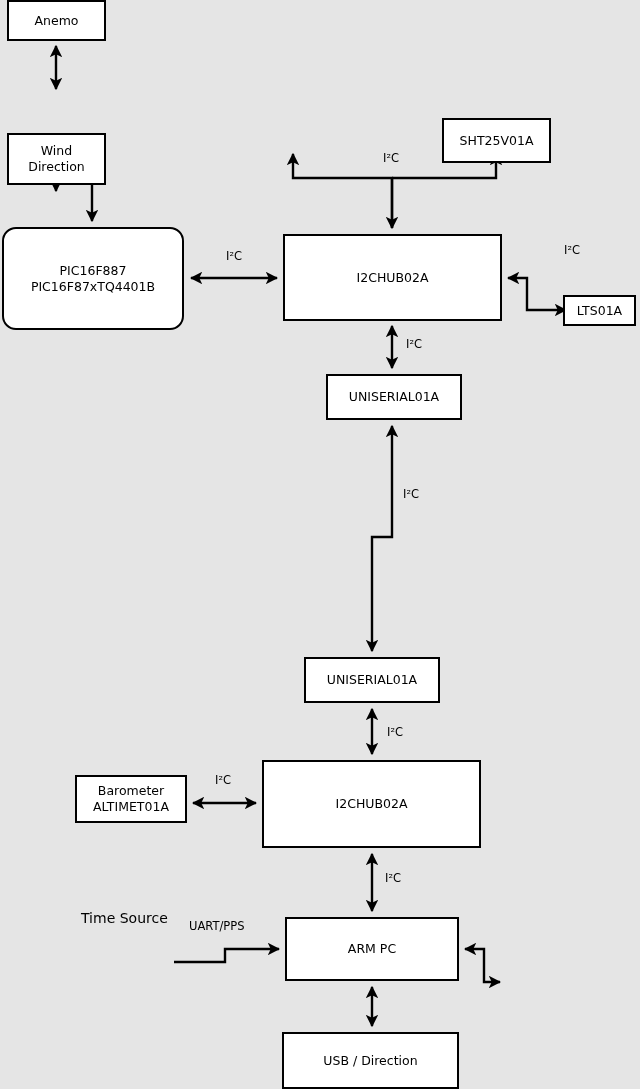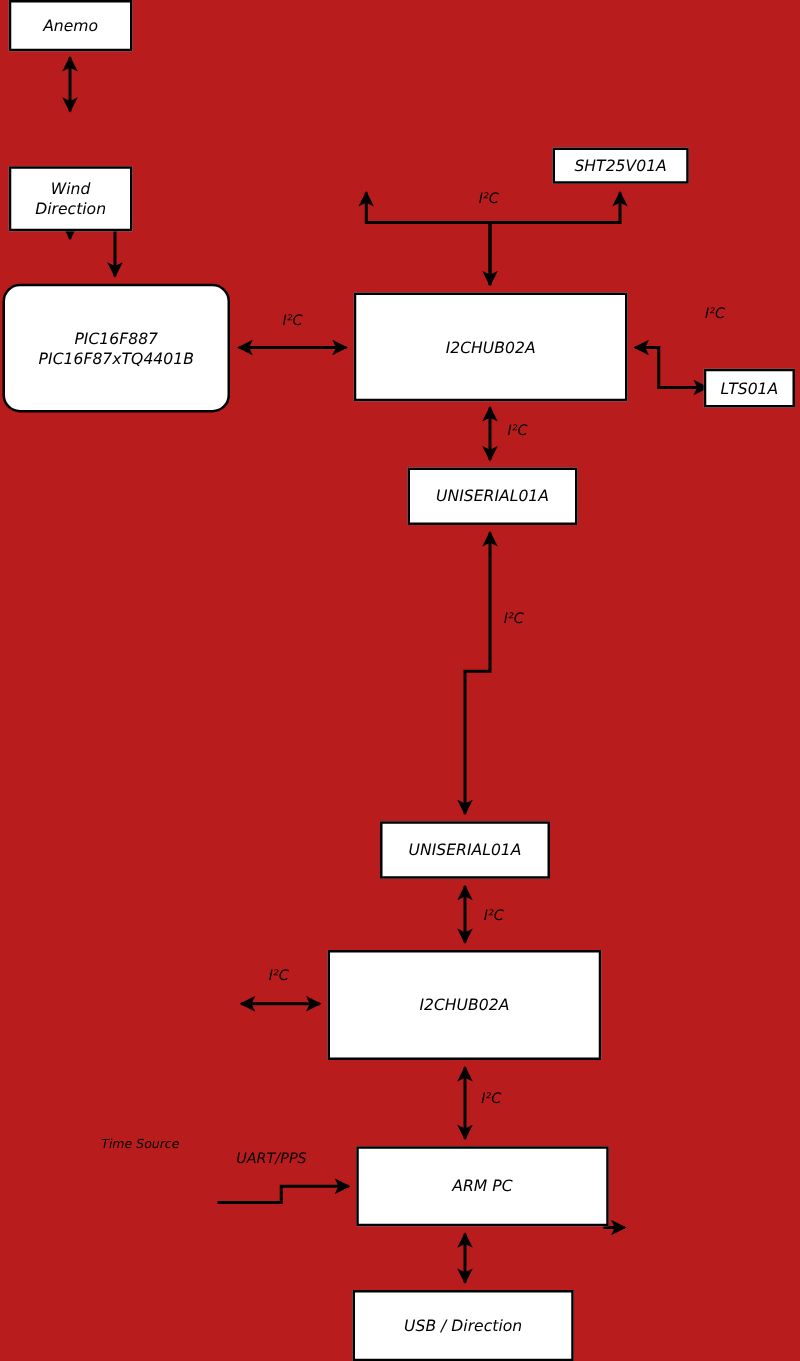--- a/index.html
+++ b/index.html
@@ -7,23 +7,22 @@
     padding: 0;
     background: #ffffff;
   }
   body {
     font-family: "DejaVu Sans", "Liberation Sans", sans-serif;
   }
   #canvas {
     position: relative;
     width: 640px;
     height: 1089px;
-    background: #b91c1c;
+    background: #e5e5e5;
     overflow: hidden;
-    font-style: italic;
   }
   svg.layer {
     position: absolute;
     left: 0;
     top: 0;
     width: 640px;
     height: 1089px;
   }
   .node {
     position: absolute;
@@ -39,21 +38,21 @@
     line-height: 1.28;
     z-index: 3;
   }
   .node .lbl {
     display: block;
     white-space: pre-line;
   }
   .freelabel {
     position: absolute;
     color: #000000;
-    font-size: 10px;
+    font-size: 14px;
     line-height: 1.2;
     white-space: nowrap;
     z-index: 4;
     background: transparent;
   }
   .edgelabel {
     position: absolute;
     color: #000000;
     font-size: 11.5px;
     line-height: 1.2;
@@ -113,21 +112,21 @@
     <span class="lbl">Wind
 Direction</span>
   </div>
 
   <div class="node" style="left:2px; top:227px; width:182px; height:103px;border-radius:14px;">
     <span class="lbl">PIC16F887
 PIC16F87xTQ4401B</span>
   </div>
 
 
-  <div class="node" style="left:442px; top:118px; width:109px; height:29px;">
+  <div class="node" style="left:442px; top:118px; width:109px; height:45px;">
     <span class="lbl">SHT25V01A</span>
   </div>
 
   <div class="node" style="left:283px; top:234px; width:219px; height:87px;">
     <span class="lbl">I2CHUB02A</span>
   </div>
 
   <div class="node" style="left:563px; top:295px; width:73px; height:31px;align-items:center;">
     <span class="lbl">LTS01A</span>
   </div>
@@ -137,23 +136,27 @@
   </div>
 
   <div class="node" style="left:304px; top:657px; width:136px; height:46px;">
     <span class="lbl">UNISERIAL01A</span>
   </div>
 
   <div class="node" style="left:262px; top:760px; width:219px; height:88px;">
     <span class="lbl">I2CHUB02A</span>
   </div>
 
+  <div class="node" style="left:75px; top:775px; width:112px; height:48px;">
+    <span class="lbl">Barometer
+ALTIMET01A</span>
+  </div>
 
 
-  <div class="node" style="left:285px; top:917px; width:202px; height:64px;text-align:right;">
+  <div class="node" style="left:285px; top:917px; width:174px; height:64px;text-align:right;">
     <span class="lbl">ARM PC</span>
   </div>
 
 
   <div class="node" style="left:282px; top:1032px; width:177px; height:57px;">
     <span class="lbl">USB / Direction</span>
   </div>
 
   <div class="freelabel" style="left:81px; top:910px;">Time Source</div>
 

